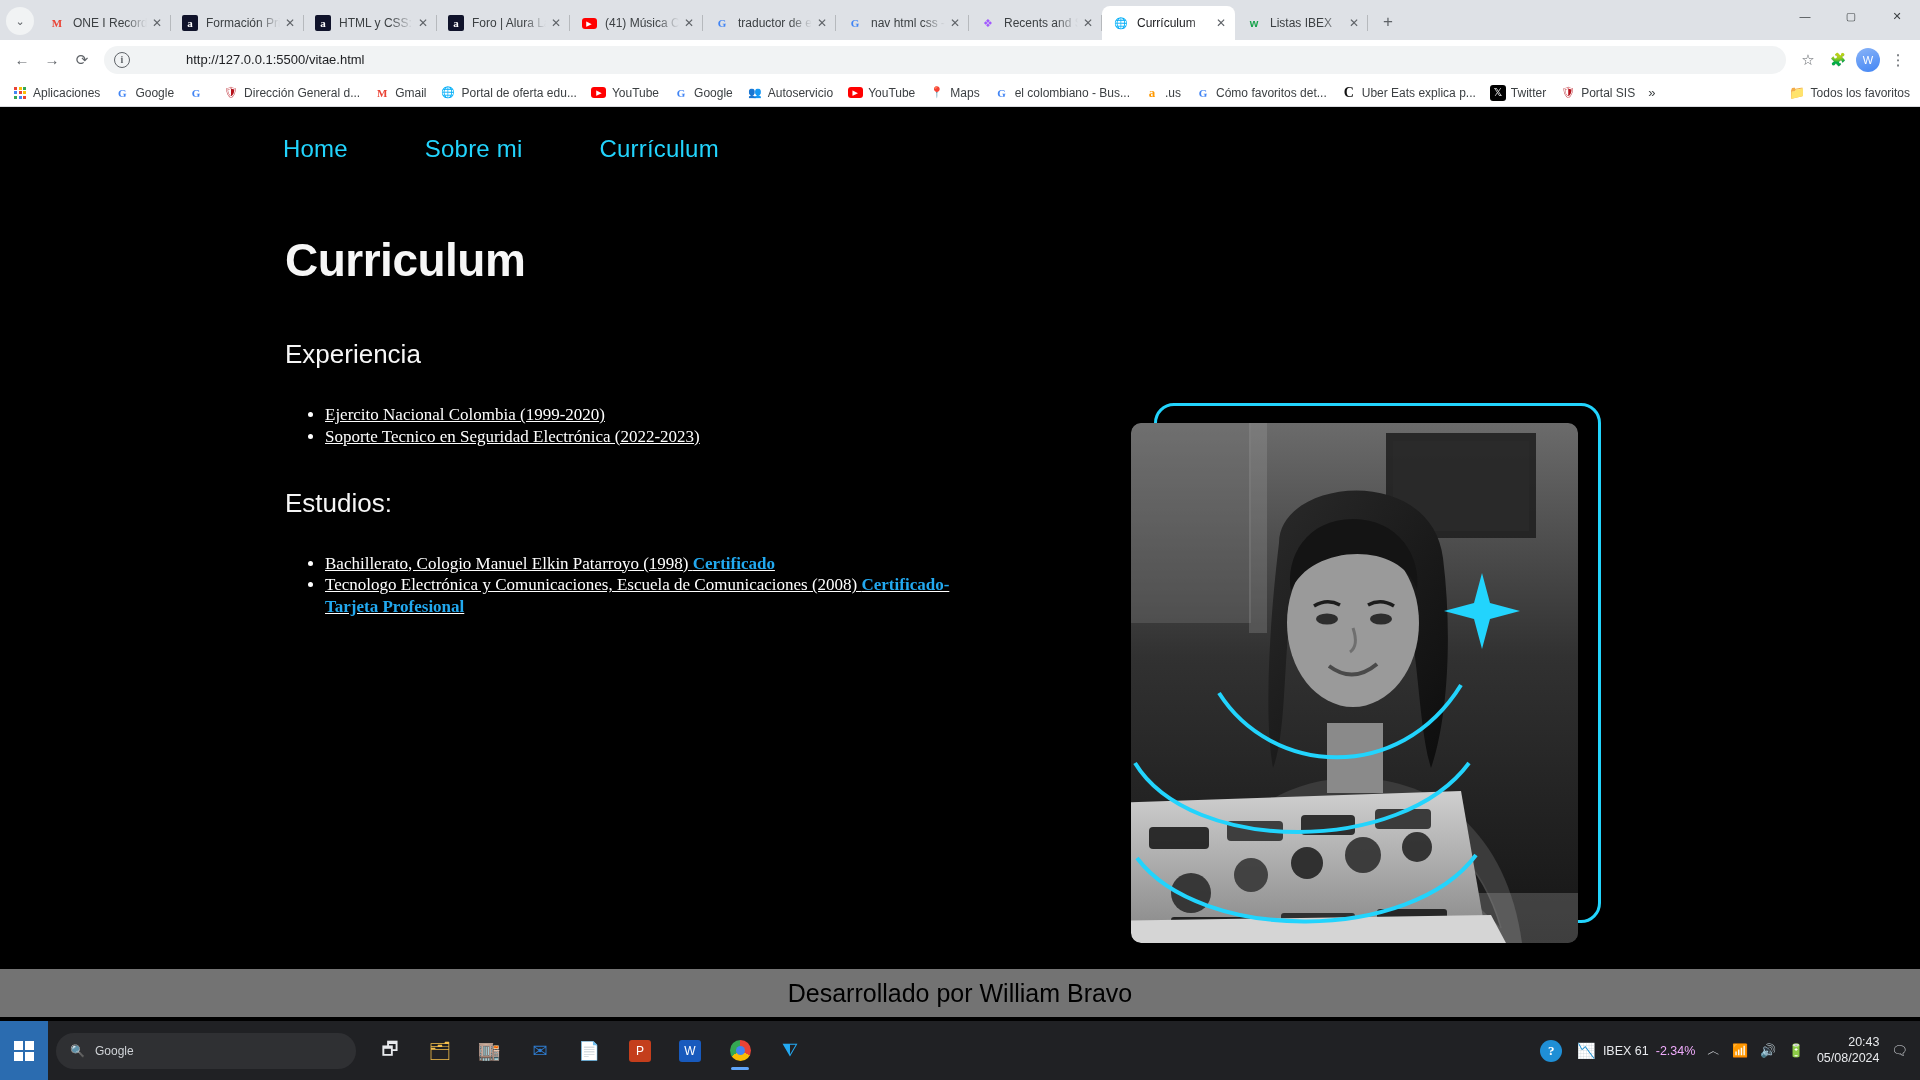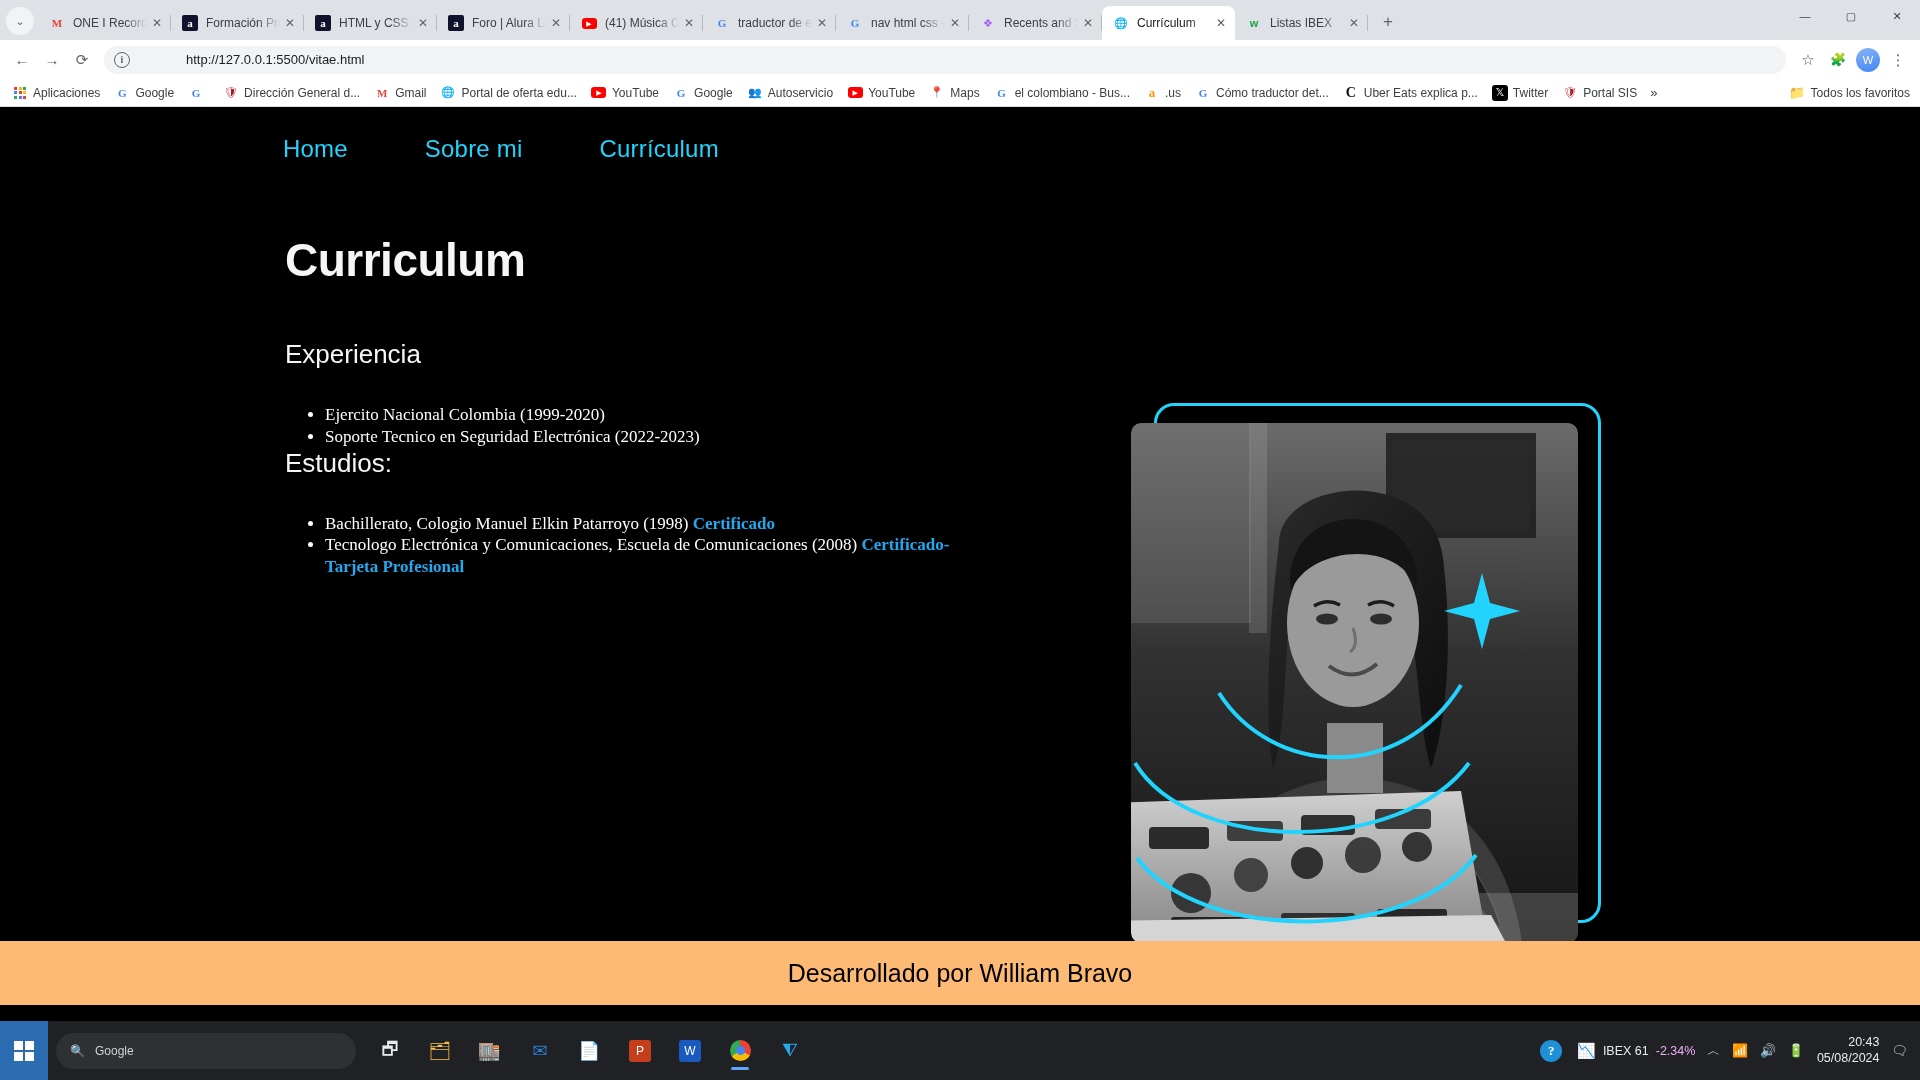--- a/index.html
+++ b/index.html
@@ -191,31 +191,31 @@
     font-weight: bold;
     letter-spacing: -0.5px;
     margin-bottom: 52px;
   }
   .subtitle {
     color: #f6f6f6;
     font-size: 26px;
     font-weight: normal;
     margin-bottom: 34px;
   }
-  .subtitle.second { }
+  .subtitle.second { margin-top: 40px; }
   ul.cv-list {
     list-style: disc;
     padding-left: 40px;
     margin: 0;
     color: #fff;
     font-family: "Liberation Serif", serif;
     font-size: 17px;
     line-height: 1.28;
   }
-  ul.cv-list li { margin: 0; }
+  ul.cv-list li { margin: 0; text-decoration: underline; }
   ul.cv-list a {
     color: #22a9f0;
     font-weight: bold;
     text-decoration: none;
     text-align: right;
   }
 
   
   .photo-wrap {
     position: absolute;
@@ -235,24 +235,24 @@
     position: absolute;
     left: 0; top: 20px;
     width: 447px; height: 520px;
     border-radius: 10px;
     overflow: hidden;
     background: #3a3a3a;
   }
   .photo svg { display:block; }
   .footer {
     position: absolute;
-    left: 0; bottom: 16px;
+    left: 0; bottom: 4px;
     width: 1920px;
-    height: 64px;
-    background: #fdba74;
+    height: 48px;
+    background: #737373;
     display: flex;
     align-items: center;
     justify-content: center;
     color: #000;
     font-size: 25px;
   }
 
   
   .taskbar {
     position: absolute;
@@ -461,21 +461,21 @@
     <div class="bm">
       <span class="bmi fi-g">G</span>
       <span>el colombiano - Bus...</span>
     </div>
     <div class="bm">
       <span class="bmi" style="color:#ff9900;font-weight:bold;font-family:'Liberation Serif',serif;font-size:13px">a</span>
       <span>.us</span>
     </div>
     <div class="bm">
       <span class="bmi fi-g">G</span>
-      <span>Cómo traductor det...</span>
+      <span>Cómo favoritos det...</span>
     </div>
     <div class="bm">
       <span class="bmi" style="color:#111;font-weight:bold;font-family:'Liberation Serif',serif;font-size:14px">C</span>
       <span>Uber Eats explica p...</span>
     </div>
     <div class="bm">
       <span class="bmi icon-sq" style="background:#000">𝕏</span>
       <span>Twitter</span>
     </div>
     <div class="bm">

